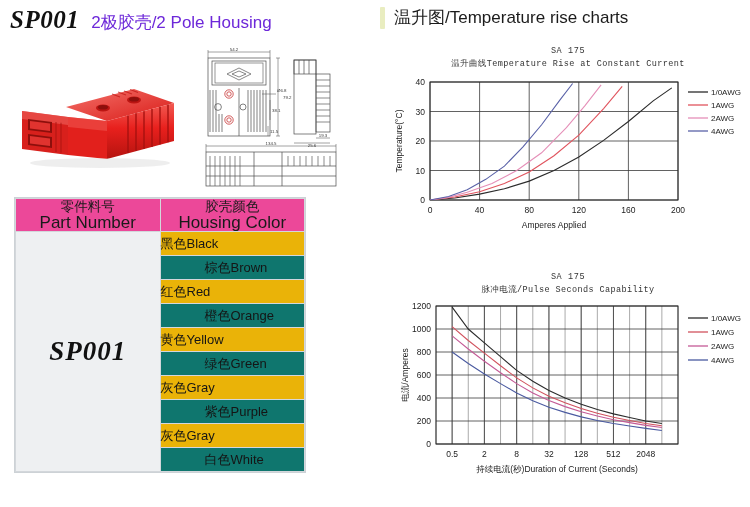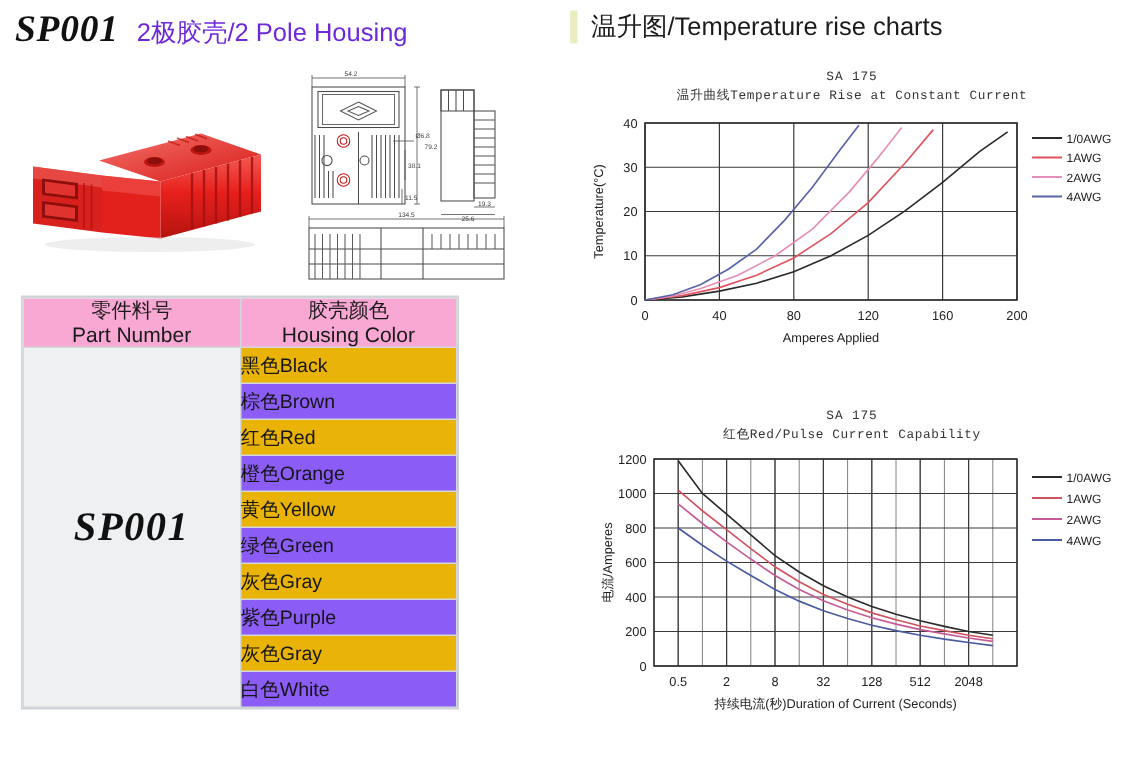--- a/index.html
+++ b/index.html
@@ -26,30 +26,30 @@
 
   
   .drawing{position:absolute;left:196px;top:44px;width:168px;height:146px;}
   .drawing svg{display:block;}
 
   
   .tbl{position:absolute;left:14px;top:197px;width:290px;border:1px solid #cdd2d6;
        border-collapse:collapse;}
   .tbl table{border-collapse:collapse;width:290px;table-layout:fixed;}
   .tbl td{border:1px solid #d3d7db;padding:0;}
-  .th-cell{background:#f9a8d4;text-align:center;font-size:13px;line-height:16px;
+  .th-cell{background:#ec4899;text-align:center;font-size:13px;line-height:16px;
            padding:6px 2px 7px 2px;color:#1a1a1a;}
   .th-cell .cn{display:block;font-size:13.5px;}
-  .th-cell .en{display:block;font-size:14px;}
+  .th-cell .en{display:block;font-size:17px;}
   .partcell{background:#eef0f2;text-align:center;vertical-align:middle;}
   .partcell .pn{font-family:"Liberation Serif","DejaVu Serif",serif;font-style:italic;
                 font-weight:700;font-size:27px;color:#111;letter-spacing:1px;}
   .colorcell{height:23px;font-size:13px;padding-left:42px;color:#151515;}
   .row-odd .colorcell{background:#eab308;}
-  .row-even .colorcell{background:#8b5cf6;}
+  .row-even .colorcell{background:#0f766e;padding-left:44px;}
 
   
   .chart{position:absolute;}
   .chart .ctitle{text-align:center;font-size:8.5px;letter-spacing:.6px;color:#333;
                  font-family:Liberation Mono, monospace;}
   .chart .csub{text-align:center;font-size:8.5px;letter-spacing:.4px;color:#333;margin-top:2px;font-family:Liberation Mono, monospace;}
   .chartTop{left:388px;top:46px;width:360px;height:215px;}
   .chartBot{left:388px;top:272px;width:360px;height:225px;}
   .plotwrap{position:relative;}
   .plotwrap svg{display:block;}
@@ -331,21 +331,21 @@
           <line x1="300" y1="48" x2="320" y2="48" stroke="#e58fb8" stroke-width="1.3"></line>
           <text x="323" y="51" class="legend-txt">2AWG</text>
           <line x1="300" y1="61" x2="320" y2="61" stroke="#5a62a8" stroke-width="1.3"></line>
           <text x="323" y="64" class="legend-txt">4AWG</text>
         </svg>
     </div>
   </div>
 
   <div class="chart chartBot">
     <div class="ctitle">SA 175</div>
-    <div class="csub">红色Red/Pulse Current Capability</div>
+    <div class="csub">脉冲电流/Pulse Seconds Capability</div>
     <div class="plotwrap">
       <svg id="svg-chart-1" width="360" height="195" viewBox="0 0 360 195">
           <g stroke="#555" stroke-width="0.5">
             <line x1="48" y1="10" x2="48" y2="148"></line>
             <line x1="64.13333333333333" y1="10" x2="64.13333333333333" y2="148"></line>
             <line x1="80.26666666666667" y1="10" x2="80.26666666666667" y2="148"></line>
             <line x1="96.4" y1="10" x2="96.4" y2="148"></line>
             <line x1="112.53333333333333" y1="10" x2="112.53333333333333" y2="148"></line>
             <line x1="128.66666666666666" y1="10" x2="128.66666666666666" y2="148"></line>
             <line x1="144.8" y1="10" x2="144.8" y2="148"></line>

